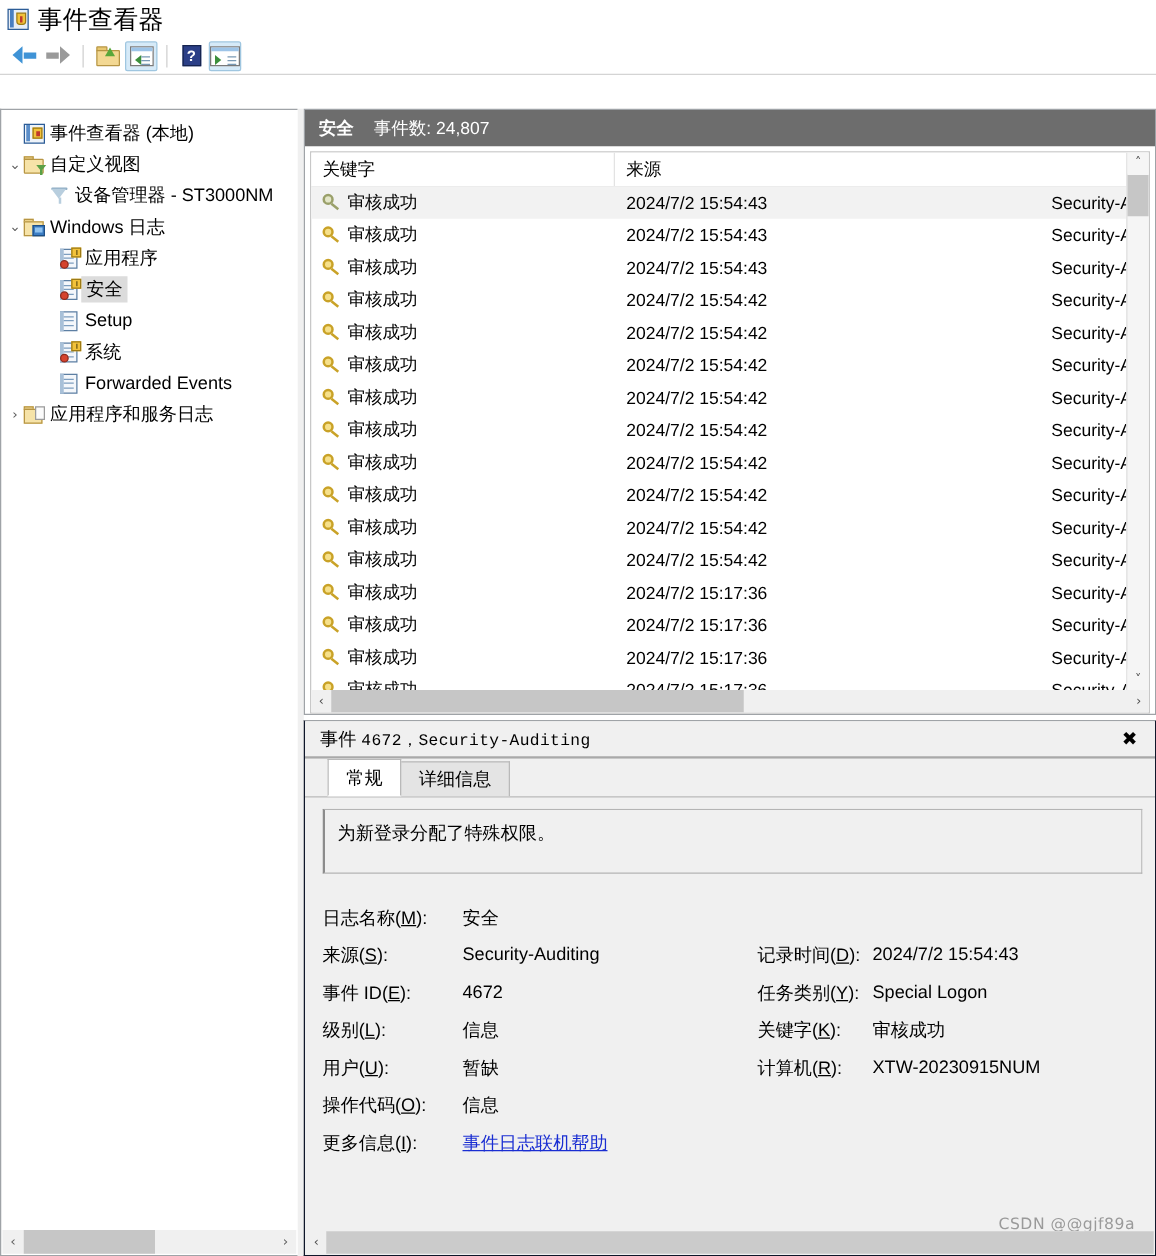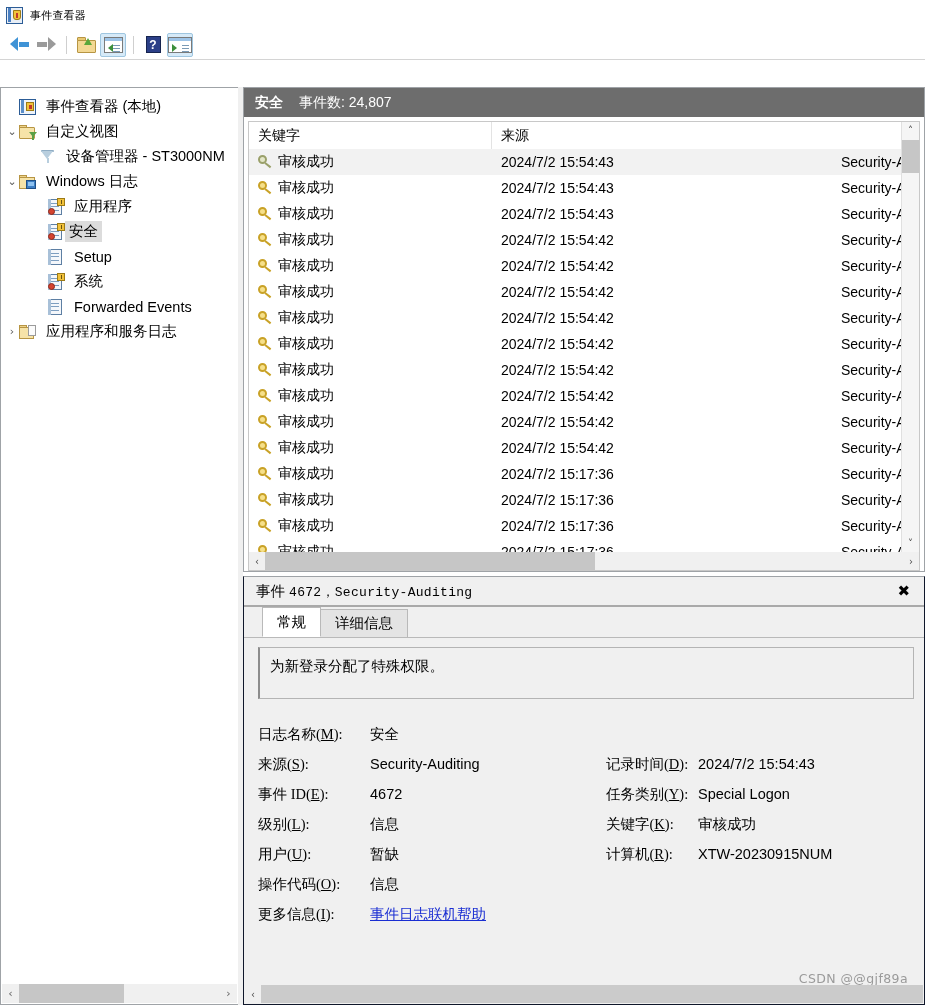--- a/index.html
+++ b/index.html
@@ -12,21 +12,21 @@
   }
   .app{position:relative;width:925px;height:1005px;}
 
   
   .titlebar{height:30px;display:flex;align-items:center;padding-left:6px;background:#fff;}
   .titlebar .tb-icon{width:17px;height:17px;margin-right:7px;position:relative;flex:0 0 auto;}
   .tb-icon .book{position:absolute;inset:0;background:#e8eef6;border:1.5px solid #2c5c96;box-sizing:border-box;}
   .tb-icon .spine{position:absolute;left:1.5px;top:1.5px;bottom:1.5px;width:3px;background:#4a7fc1;}
   .tb-icon .shield{position:absolute;right:2px;top:3px;width:8px;height:10px;background:#f2c23b;border:1px solid #9c7a15;box-sizing:border-box;border-radius:0 0 3px 3px;}
   .tb-icon .shield:after{content:"";position:absolute;left:2px;top:2px;width:2px;height:5px;background:#c0392b;}
-  .titlebar .tb-text{font-size:11px;color:#000;letter-spacing:.2px;font-family:Liberation Mono, monospace;}
+  .titlebar .tb-text{font-size:20px;color:#000;letter-spacing:.2px;font-family:Liberation Mono, monospace;}
 
   
   .menubar{height:26px;display:flex;align-items:center;padding-left:8px;background:#fff;}
   .menubar .mi{font-size:14.5px;padding:2px 11px 2px 4px;color:#000;cursor:default;white-space:nowrap;}
   .menubar .mi u{text-decoration:underline;}
 
   
   .toolbar{height:30px;display:flex;align-items:center;padding-left:6px;
            background:#fff;border-bottom:1px solid #d4d4d4;box-sizing:border-box;}
   .tbtn{width:26px;height:24px;display:flex;align-items:center;justify-content:center;margin-right:1px;
@@ -58,21 +58,21 @@
   .sidebar{width:238px;flex:0 0 auto;background:#fff;border:1px solid #9fa3a7;border-right:none;
            box-sizing:border-box;position:relative;overflow:hidden;}
   .splitter{width:5px;flex:0 0 auto;background:#f0f0f0;}
   .right{flex:1 1 auto;position:relative;display:flex;flex-direction:column;min-width:0;}
 
   
   .tree{padding:6px 0 0 0;font-size:14.5px;overflow:hidden;height:calc(100% - 22px);}
   .tnode{display:flex;align-items:center;height:25px;white-space:nowrap;padding-left:4px;}
   .tnode .exp{width:14px;flex:0 0 auto;display:flex;align-items:center;justify-content:center;
               font-size:11px;color:#5a5a5a;font-family:"DejaVu Sans",sans-serif;}
-  .tnode .lbl{margin-left:10px;}
+  .tnode .lbl{margin-left:4px;}
   .tnode.sel .lbl{background:#dcdcdc;padding:1px 4px;margin-left:1px;}
   .indent1{padding-left:4px;}
   .indent2{padding-left:24px;}
   .indent3{padding-left:46px;}
   .ticon{width:17px;height:16px;flex:0 0 auto;position:relative;}
 
   
   .i-root .b{position:absolute;inset:0;background:#eef3f9;border:1.5px solid #2c5c96;box-sizing:border-box;}
   .i-root .s{position:absolute;left:1.5px;top:1.5px;bottom:1.5px;width:3px;background:#5b8ec9;}
   .i-root .sh{position:absolute;right:2px;top:3px;width:8px;height:9px;background:#f2c23b;border:1px solid #9c7a15;box-sizing:border-box;}
@@ -166,21 +166,21 @@
   .tabs{display:flex;align-items:flex-end;height:31px;padding-left:18px;background:#f0f0f0;flex:0 0 auto;
         border-bottom:1px solid #b9b9b9;box-sizing:border-box;}
   .tab{height:28px;display:flex;align-items:center;padding:0 14px;font-size:14.5px;
        border:1px solid #b9b9b9;border-bottom:none;background:#e4e4e4;margin-right:-1px;box-sizing:border-box;}
   .tab.active{background:#fff;height:30px;position:relative;z-index:2;border-bottom:1px solid #fff;}
   .dp-body{flex:1 1 auto;position:relative;margin:9px 10px 0 14px;background:#f0f0f0;min-height:0;overflow:hidden;}
   .msgbox{border:1px solid #b4b4b4;border-left:2px solid #8c8c8c;background:#f0f0f0;
           height:52px;padding:9px 0 0 10px;box-sizing:border-box;font-size:14.5px;}
   .fields{margin-top:20px;position:relative;font-size:14.5px;}
   .frow{display:flex;height:30px;align-items:center;}
-  .fname{width:112px;flex:0 0 auto;font-family:Liberation Serif, serif;}
+  .fname{width:112px;flex:0 0 auto;}
   .fval{flex:0 0 auto;}
   .col2{position:absolute;left:348px;top:30px;}
   .col2 .frow{height:30px;}
   .col2 .fname{width:92px;}
   .flink{color:#1a2ed2;text-decoration:underline;}
   u{text-decoration:underline;}
   .dp-hscroll{position:absolute;left:1px;right:1px;bottom:1px;height:18px;background:#f0f0f0;display:flex;align-items:center;}
   .dp-hscroll .ar{width:16px;text-align:center;font-size:10px;color:#4d4d4d;font-family:"DejaVu Sans",sans-serif;}
   .dp-hscroll .track{flex:1 1 auto;height:18px;position:relative;}
   .dp-hscroll .thumb{position:absolute;left:0;top:0;height:18px;right:0;background:#cbcbcb;}

